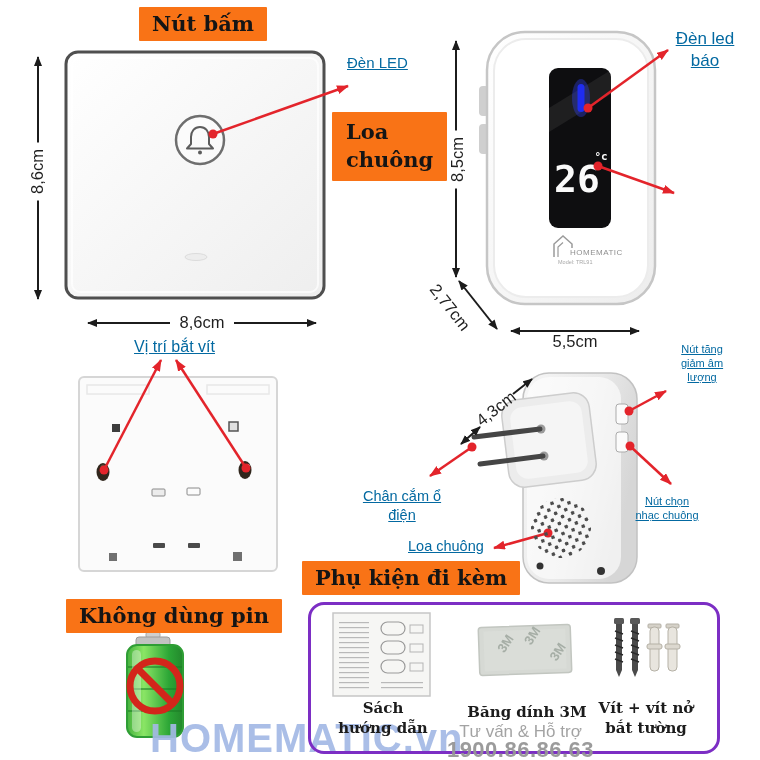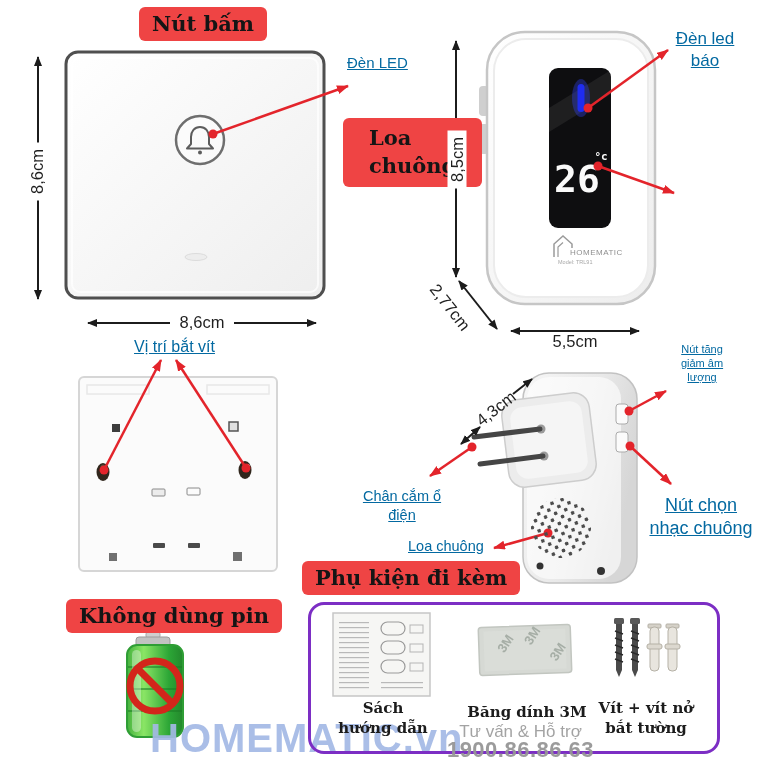--- a/index.html
+++ b/index.html
@@ -1,20 +1,20 @@
 <!DOCTYPE html>
 <html><head>
 <meta charset="utf-8">
 <style>
   html,body{margin:0;padding:0;background:#ffffff;}
   #canvas{position:relative;width:760px;height:760px;background:#ffffff;overflow:hidden;
           font-family:"Liberation Sans",sans-serif;}
   #gfx{position:absolute;left:0;top:0;z-index:1;}
   .txt{position:absolute;z-index:4;color:#0369a1;text-decoration:underline;}
-  .pill{position:absolute;z-index:4;background:#ef4444;border-radius:6px;padding:3px 13px;
+  .pill{position:absolute;z-index:4;background:#f97316;border-radius:1px;padding:3px 13px;
         font-family:"DejaVu Serif",serif;font-weight:bold;color:#151515;white-space:nowrap;}
   .pill.big{font-size:21px;line-height:1.35;}
   .note{line-height:1.28;}
   .center{text-align:center;}
   .dim{font-size:16.5px;color:#1f1f1f;background:#ffffff;z-index:4;position:absolute;
        text-align:center;white-space:nowrap;}
   .caption{position:absolute;z-index:4;font-family:"DejaVu Serif",serif;font-weight:bold;
            font-size:15px;color:#1c1c1c;line-height:1.3;text-align:center;}
   #acc-box{position:absolute;left:308px;top:602px;width:406px;height:146px;
            border:3px solid #7C2EC4;border-radius:16px;z-index:3;}
@@ -227,21 +227,21 @@
     <circle cx="548" cy="533" r="4.5"></circle>
   </g>
 </svg>
 
 <div id="speaker-dots"></div>
 
 <div class="pill big" style="left:139px;top:7px;">
   <span>Nút bấm</span>
 </div>
 
-<div class="pill big" style="left:332px;top:118px;padding:6px 26px;margin-left:11px;">
+<div class="pill big" style="left:332px;top:112px;padding:6px 14px;">
   <div>Loa</div>
   <div>chuông</div>
 </div>
 
 <div class="pill big" style="left:66px;top:599px;">
   <span>Không dùng pin</span>
 </div>
 
 <div class="pill big" style="left:302px;top:561px;">
   <span>Phụ kiện đi kèm</span>
@@ -254,21 +254,21 @@
   <div>báo</div>
 </div>
 
 
 <div class="txt note center" style="left:658px;top:342px;width:88px;font-size:11px;">
   <div>Nút tăng</div>
   <div>giảm âm</div>
   <div>lượng</div>
 </div>
 
-<div class="txt note center" style="left:646px;top:494px;width:110px;font-size:18px;">
+<div class="txt note center" style="left:612px;top:494px;width:110px;font-size:11px;">
   <div>Nút chọn</div>
   <div>nhạc chuông</div>
 </div>
 
 <div class="txt note center" style="left:358px;top:487px;width:88px;font-size:14.5px;">
   <div>Chân cắm ổ</div>
   <div>điện</div>
 </div>
 
 <div class="txt note" style="left:408px;top:537px;font-size:14.5px;">Loa chuông</div>

